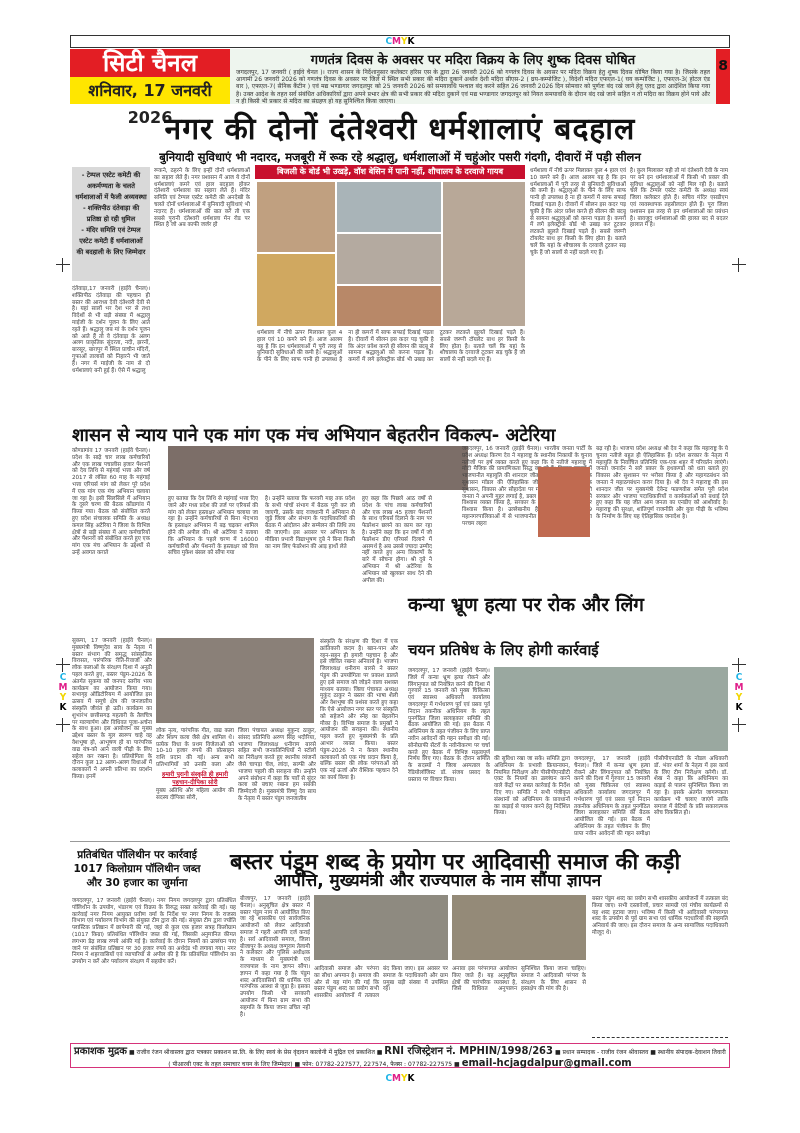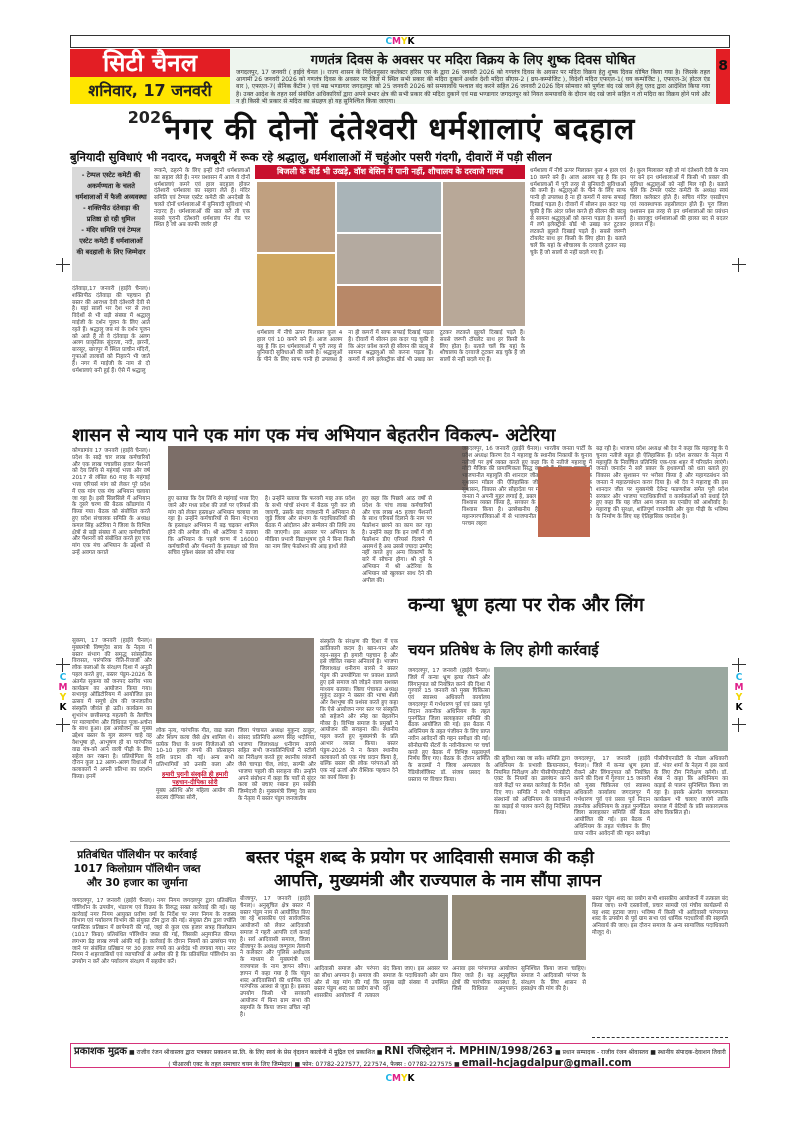--- a/index.html
+++ b/index.html
@@ -8,21 +8,21 @@
 .cmyk-top{position:absolute;left:0;top:0;width:660px;height:13px;border:1px solid #333;font-size:9px;font-weight:bold;text-align:center;line-height:11px}
 .c{color:#1fb4e6}.m{color:#e0208a}.y{color:#f2d600}.k{color:#000}
 .masthead{position:absolute;left:0;top:14px;width:660px;height:55px}
 .brand{position:absolute;left:0;top:0;width:160px;height:28px;background:#e31e24;color:#fff;font-size:24px;font-weight:bold;text-align:center;line-height:28px}
 .dateband{position:absolute;left:0;top:28px;width:160px;height:27px;background:#ffe600;color:#222;font-size:16px;font-weight:bold;text-align:center;line-height:27px}
 .topnews{position:absolute;left:160px;top:0;width:486px;height:55px;background:#eef5ee;padding:2px 6px}
 .topnews h2{font-size:13px;font-weight:bold;text-align:center;color:#111;line-height:17px}
 .topnews p{font-size:6px;line-height:7.2px;color:#333;text-align:justify}
 .pagenum{position:absolute;right:0;top:0;width:14px;height:55px;background:#e31e24;color:#111;font-weight:bold;font-size:14px;text-align:center;padding-top:8px}
 .h1{position:absolute;left:0;top:72px;width:660px;font-size:30px;font-weight:bold;text-align:center;color:#111;letter-spacing:1px}
-.h1sub{position:absolute;left:0;top:114px;width:660px;font-size:11.5px;font-weight:bold;color:#111}
+.h1sub{position:absolute;left:0;top:114px;width:660px;font-size:11.5px;font-weight:bold;text-align:center;color:#111}
 .sidebox{position:absolute;left:2px;top:132px;width:78px;height:114px;background:#d9d9d9;font-size:6.5px;font-weight:bold;text-align:center;line-height:11px;padding:3px}
 .col{position:absolute;font-size:5.6px;line-height:6.8px;color:#444;text-align:justify;overflow:hidden}
 .redstrip{position:absolute;left:185px;top:130px;width:270px;height:14px;background:#c8102e;color:#fff;font-size:8px;font-weight:bold;line-height:14px;text-align:center}
 .photo{position:absolute;background:#b8a78c;overflow:hidden}
 .photo.grey{background:#9a958c}
 .photo.blue{background:#6e7a8c}
 .photo.warm{background:#c0a080}
 .h2{position:absolute;font-weight:bold;color:#111;white-space:nowrap}
 .caption-red{position:absolute;font-size:6px;font-weight:bold;color:#c8102e;text-decoration:underline;text-align:center}
 .footer{position:absolute;left:0;top:1008px;width:660px;height:25px;border:1px solid #d6337a;font-size:6px;text-align:center;line-height:11px;padding-top:1px}
@@ -106,21 +106,21 @@
 
   <div class="hr" style="left:0;top:806px;width:660px"></div>
 
   <div class="h2" style="left:2px;top:812px;width:130px;font-size:10.5px;text-align:center;white-space:normal">
     <div>प्रतिबंधित पॉलिथीन पर कार्रवाई</div>
     <div>1017 किलोग्राम पॉलिथीन जब्त</div>
     <div>और 30 हजार का जुर्माना</div>
   </div>
   <div class="col" style="left:2px;top:862px;width:164px;height:140px">जगदलपुर, 17 जनवरी (हाईवे चैनल)। नगर निगम जगदलपुर द्वारा प्रतिबंधित पॉलिथीन के उपयोग, भंडारण एवं विक्रय के विरुद्ध सख्त कार्रवाई की गई। यह कार्रवाई नगर निगम आयुक्त प्रवीण वर्मा के निर्देश पर नगर निगम के राजस्व विभाग एवं पर्यावरण विभाग की संयुक्त टीम द्वारा की गई। संयुक्त टीम द्वारा ज्योति प्लास्टिक प्रतिष्ठान में छापेमारी की गई, जहां से कुल एक हजार सत्रह किलोग्राम (1017 किग्रा) प्रतिबंधित पॉलिथीन जब्त की गई, जिसकी अनुमानित कीमत लगभग डेढ़ लाख रुपये आंकी गई है। कार्रवाई के दौरान नियमों का उल्लंघन पाए जाने पर संबंधित प्रतिष्ठान पर 30 हजार रुपये का अर्थदंड भी लगाया गया। नगर निगम ने शहरवासियों एवं व्यापारियों से अपील की है कि प्रतिबंधित पॉलिथीन का उपयोग न करें और पर्यावरण संरक्षण में सहयोग करें।</div>
 
-  <div class="h2" style="left:176px;top:810px;font-size:17px">बस्तर पंडूम शब्द के प्रयोग पर आदिवासी समाज की कड़ी</div>
+  <div class="h2" style="left:160px;top:810px;font-size:22px">बस्तर पंडूम शब्द के प्रयोग पर आदिवासी समाज की कड़ी</div>
   <div class="h2" style="left:204px;top:833px;font-size:17px">आपत्ति, मुख्यमंत्री और राज्यपाल के नाम सौंपा ज्ञापन</div>
   <div class="col" style="left:170px;top:860px;width:70px;height:140px">बीजापुर, 17 जनवरी (हाईवे चैनल)। अनुसूचित क्षेत्र बस्तर में बस्तर पंडुम नाम से आयोजित किए जा रहे शासकीय एवं सार्वजनिक आयोजनों को लेकर आदिवासी समाज ने गहरी आपत्ति दर्ज कराई है। सर्व आदिवासी समाज, जिला बीजापुर के अध्यक्ष जग्गूराम तेलामी ने कलेक्टर और पुलिस अधीक्षक के माध्यम से मुख्यमंत्री एवं राज्यपाल के नाम ज्ञापन सौंपा। ज्ञापन में कहा गया है कि पंडुम शब्द आदिवासियों की धार्मिक एवं पारंपरिक आस्था से जुड़ा है। इसका उपयोग किसी भी सरकारी आयोजन में बिना ग्राम सभा की सहमति के किया जाना उचित नहीं है।</div>
   <div class="photo" style="left:244px;top:860px;width:134px;height:65px;background:#8e8a80"></div>
   <div class="photo" style="left:382px;top:860px;width:134px;height:65px;background:#948a78"></div>
   <div class="col" style="left:244px;top:930px;width:134px;height:70px;column-count:2;column-gap:4px">आदिवासी समाज और परंपरा का सीधा अपमान है। समाज की ओर से यह मांग की गई कि बस्तर पंडुम शब्द का प्रयोग सभी शासकीय आयोजनों में तत्काल बंद किया जाए। इस अवसर पर समाज के पदाधिकारी और ग्राम प्रमुख बड़ी संख्या में उपस्थित रहे।</div>
   <div class="col" style="left:382px;top:930px;width:134px;height:70px;column-count:2;column-gap:4px">अनावा इस परंपरागत आयोजन किए जाते हैं। यह अनुसूचित क्षेत्रों की पारंपरिक व्यवस्था है, जिसे विधिवत अनुपालन सुनिश्चित किया जाना चाहिए। समाज ने आदिवासी परंपरा के संरक्षण के लिए शासन से हस्तक्षेप की मांग की है।</div>
   <div class="col" style="left:522px;top:860px;width:136px;height:140px">बस्तर पंडुम शब्द का प्रयोग सभी शासकीय आयोजनों में तत्काल बंद किया जाए। सभी दस्तावेजों, प्रचार सामग्री एवं मंचीय कार्यक्रमों से यह शब्द हटाया जाए। भविष्य में किसी भी आदिवासी परंपरागत शब्द के उपयोग से पूर्व ग्राम सभा एवं धार्मिक पदधारियों की सहमति अनिवार्य की जाए। इस दौरान समाज के अन्य सामाजिक पदाधिकारी मौजूद थे।</div>
 
   <div class="dashline" style="left:522px;top:1002px;width:136px"></div>
 

